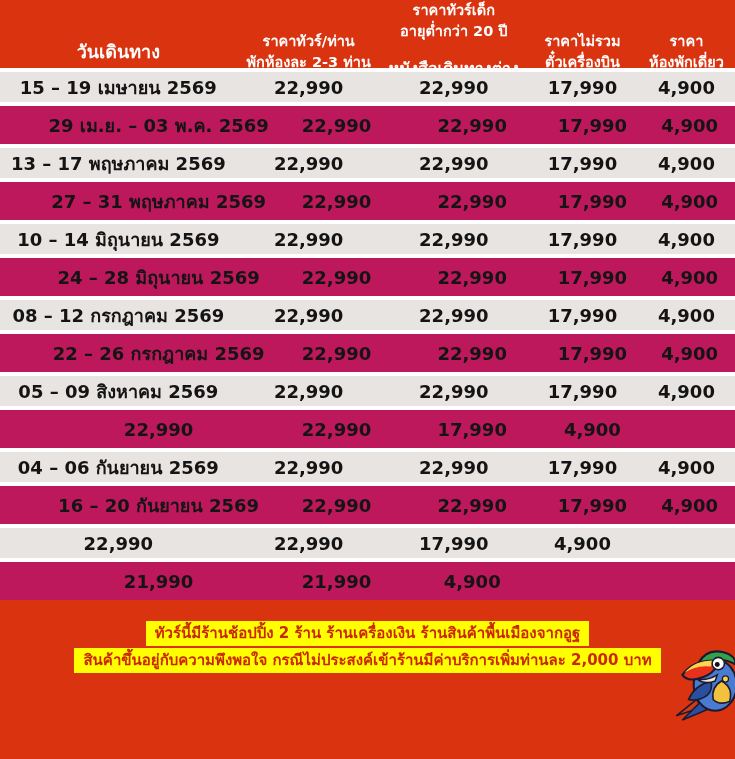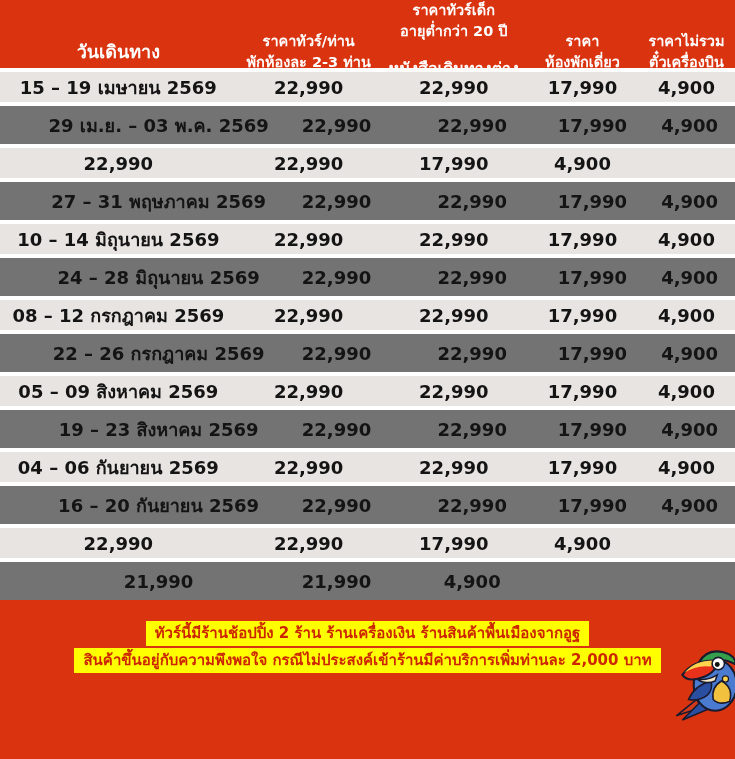--- a/index.html
+++ b/index.html
@@ -31,21 +31,21 @@
     grid-template-columns:32.2% 19.6% 19.9% 15.1% 13.2%;
     align-items:center; text-align:center;
     font-size:18px; font-weight:600; color:#141414;
   }
   .row.odd {
     background:linear-gradient(to bottom,
       #fff 0, #fff 4px,
       var(--row_gray,#E8E4E2) 4px, var(--row_gray,#E8E4E2) 34px,
       #fff 34px, #fff 38px);
   }
-  .row.even { background:#737373;padding-left:48px; }
+  .row.even { background:#be185d;padding-left:48px; }
 
   
   .footer {
     flex:1 1 auto; position:relative;
     background:var(--brand_red,#D9330F);
     color:#fff; text-align:center;
     padding-top:20px; box-sizing:border-box;
     font-size:15px; font-weight:bold;
   }
   .note-line { line-height:27px; white-space:nowrap; }
@@ -72,47 +72,48 @@
     <div class="hcell">
       <span>ราคาทัวร์/ท่าน</span><br>
       <span>พักห้องละ 2-3 ท่าน</span>
     </div>
     <div class="hcell">
       <span>ราคาทัวร์เด็ก</span><br>
       <span>อายุต่ำกว่า 20 ปี</span>
       <span class="sub-small">หนังสือเดินทางต่างชาติ</span>
     </div>
     <div class="hcell">
+      <span>ราคาไม่รวม</span><br>
+      <span>ตั๋วเครื่องบิน</span>
+    </div>
+    <div class="hcell">
       <span>ราคา</span><br>
       <span>ห้องพักเดี่ยว</span>
     </div>
-    <div class="hcell">
-      <span>ราคาไม่รวม</span><br>
-      <span>ตั๋วเครื่องบิน</span>
-    </div>
   </div>
 
   <div class="tbody">
     <div class="row odd">
       <div class="cell">15 – 19 เมษายน 2569</div>
       <div class="cell">22,990</div>
       <div class="cell">22,990</div>
       <div class="cell">17,990</div>
       <div class="cell">4,900</div>
     </div>
 
     <div class="row even">
       <div class="cell">29 เม.ย. – 03 พ.ค. 2569</div>
       <div class="cell">22,990</div>
       <div class="cell">22,990</div>
       <div class="cell">17,990</div>
       <div class="cell">4,900</div>
     </div>
 
     <div class="row odd">
+      <div class="cell">13 – 17 พฤษภาคม 2569</div>
       <div class="cell">22,990</div>
       <div class="cell">22,990</div>
       <div class="cell">17,990</div>
       <div class="cell">4,900</div>
     </div>
 
     <div class="row even">
       <div class="cell">27 – 31 พฤษภาคม 2569</div>
       <div class="cell">22,990</div>
       <div class="cell">22,990</div>
@@ -154,21 +155,20 @@
 
     <div class="row odd">
       <div class="cell">05 – 09 สิงหาคม 2569</div>
       <div class="cell">22,990</div>
       <div class="cell">22,990</div>
       <div class="cell">17,990</div>
       <div class="cell">4,900</div>
     </div>
 
     <div class="row even">
-      <div class="cell">19 – 23 สิงหาคม 2569</div>
       <div class="cell">22,990</div>
       <div class="cell">22,990</div>
       <div class="cell">17,990</div>
       <div class="cell">4,900</div>
     </div>
 
     <div class="row odd">
       <div class="cell">04 – 06 กันยายน 2569</div>
       <div class="cell">22,990</div>
       <div class="cell">22,990</div>

